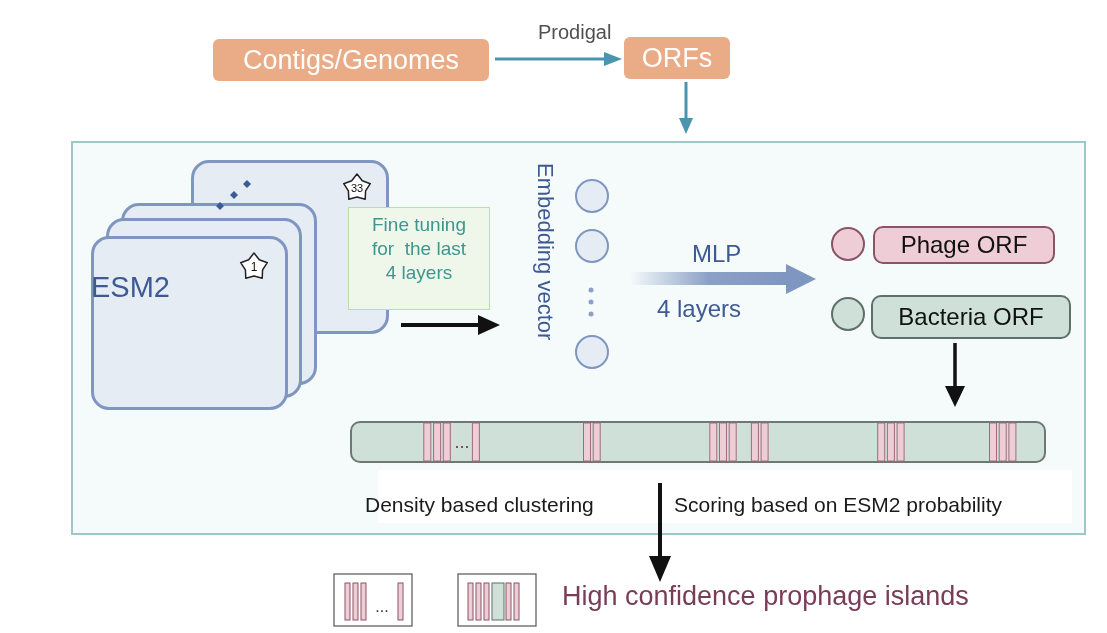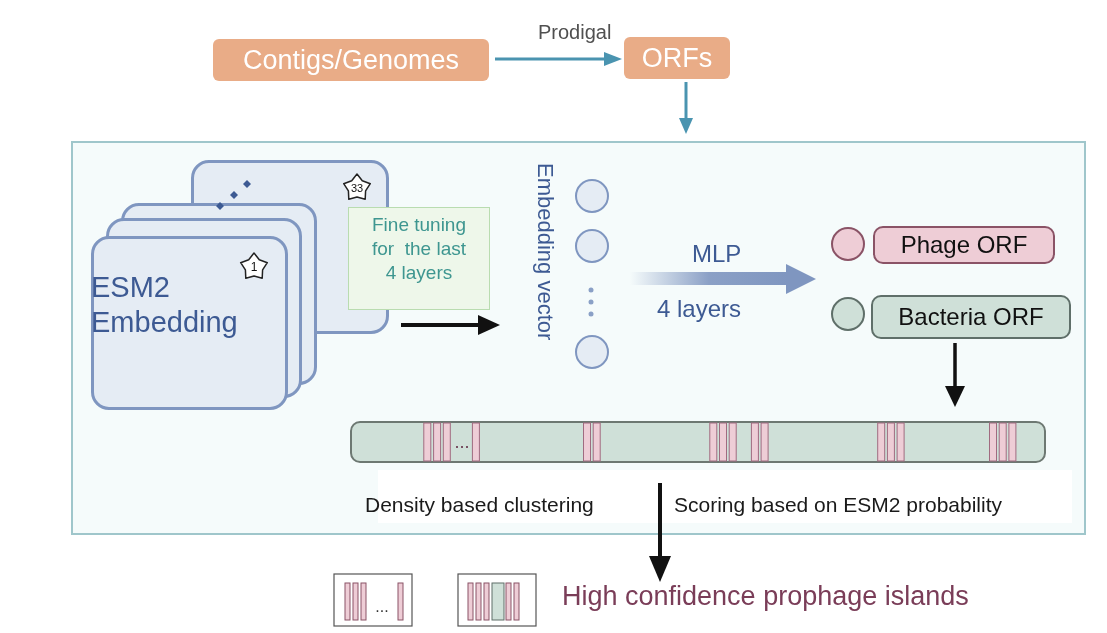--- a/index.html
+++ b/index.html
@@ -82,21 +82,20 @@
 </div>
 
 <div id="main-panel"></div>
 
 <div id="card-33" class="card"></div>
 <div id="card-3" class="card"></div>
 <div id="card-2" class="card"></div>
 <div id="card-1" class="card"></div>
 <div id="esm2-label">
   <div>ESM2</div>
-  <div>Embedding</div>
 </div>
 
 <div id="finetune">
   <div>Fine tuning</div>
   <div style="white-space:pre">for  the last</div>
   <div>4 layers</div>
 </div>
 
 <div id="embedding-label">Embedding vector</div>
 <div id="mlp-label" class="abs">MLP</div>

